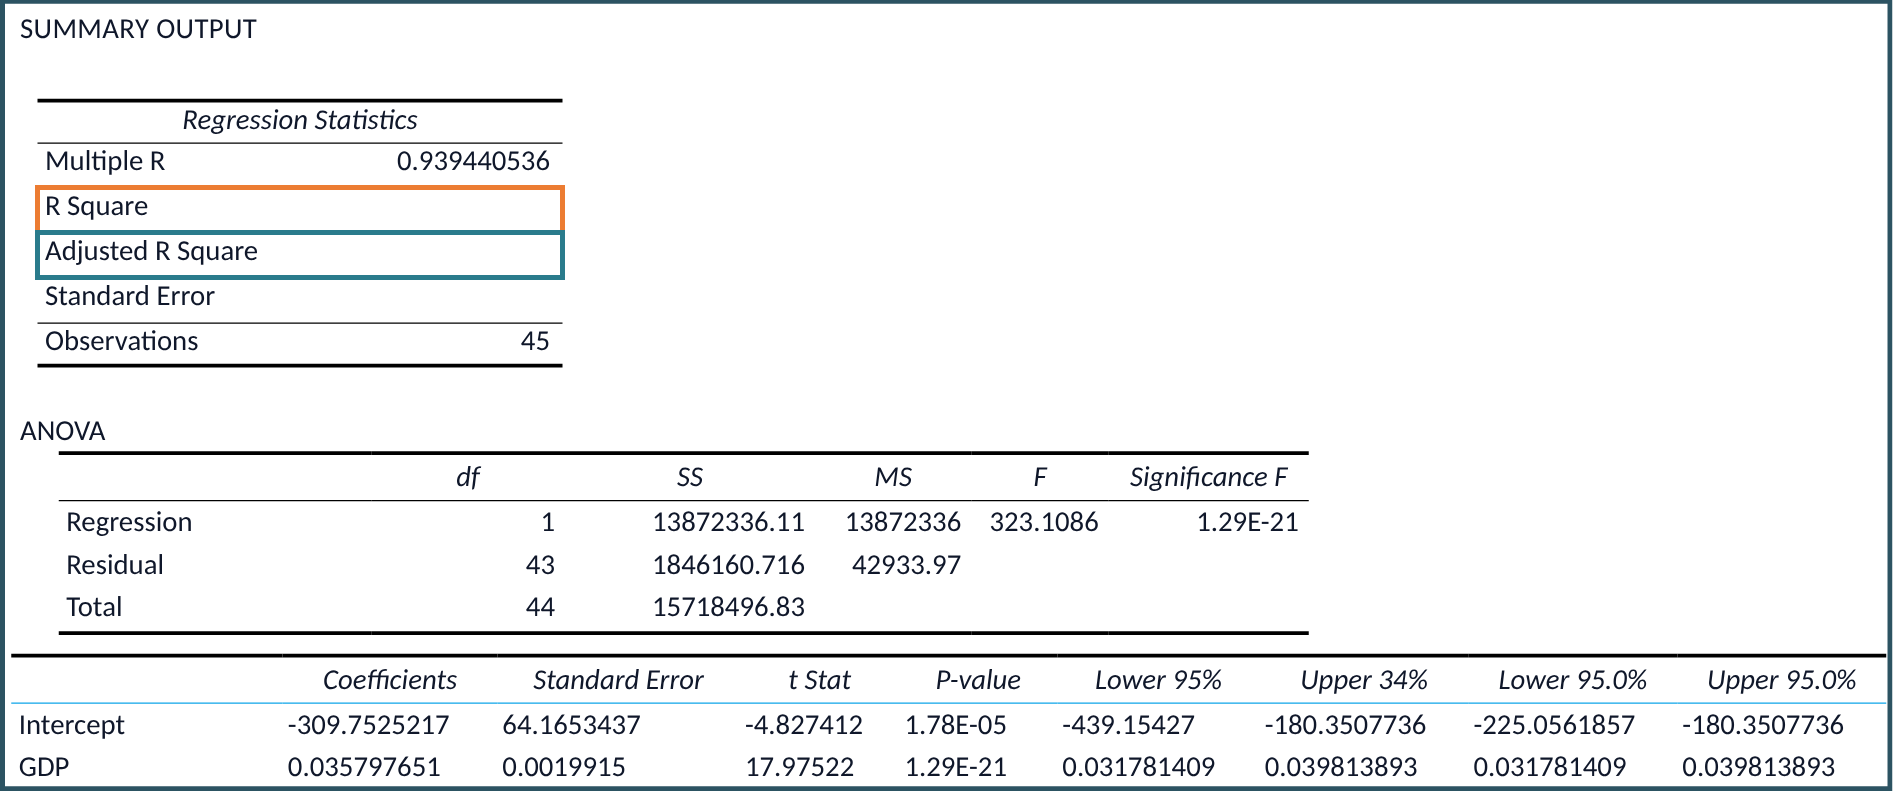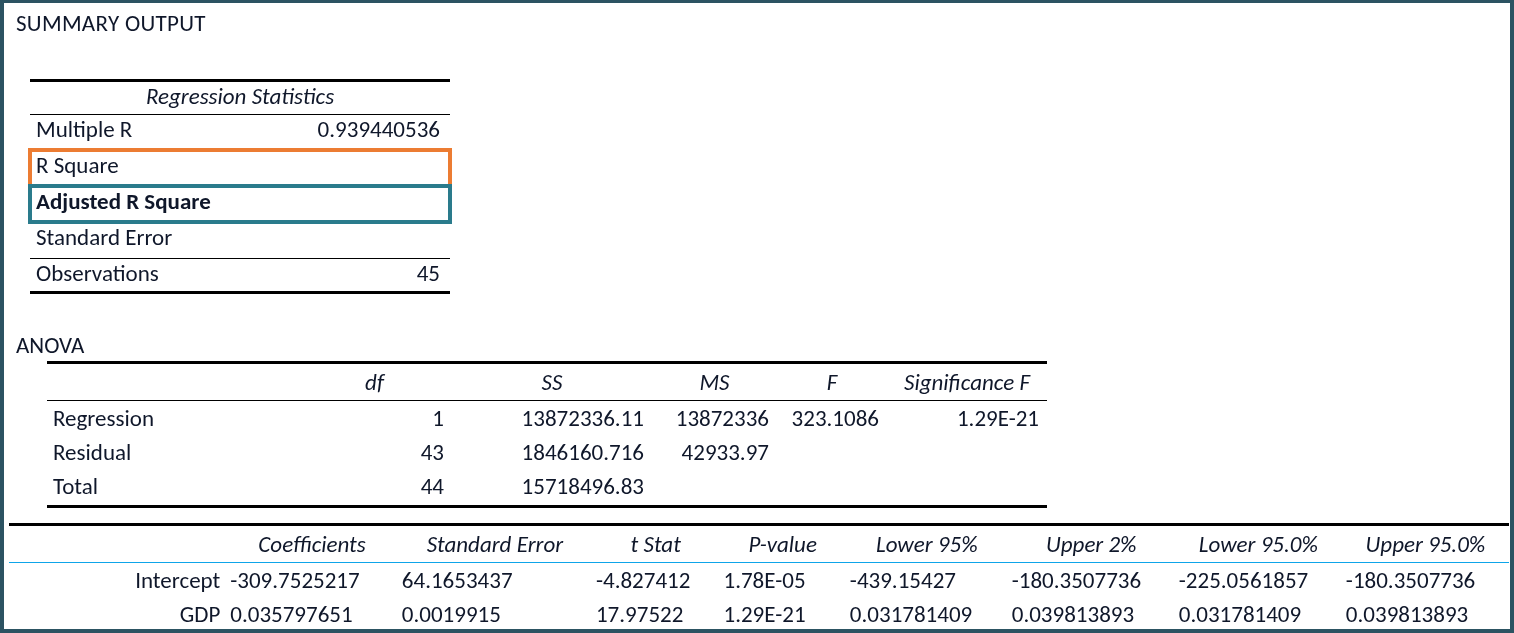--- a/index.html
+++ b/index.html
@@ -53,21 +53,20 @@
   .regstats-val   { flex: 1 1 auto; text-align: right; padding-right: 10px; }
   .regstats-bottom { border-bottom: 3px solid #000; gap: 24px; }
 
   .hl-orange {
     outline: 4px solid #ec7c32;
     outline-offset: -2px;
   }
   .hl-teal {
     outline: 4px solid #2a7b8c;
     outline-offset: -2px;
-    font-weight: bold;
   }
 
   
   .anova-heading {
     position: absolute;
     left: 12px;
     top: 328px;
   }
   .anova-tbl {
     position: absolute;
@@ -110,21 +109,21 @@
     height: 34px;
     white-space: nowrap;
   }
   .coef-tbl td {
     height: 32px;
     text-align: left;
     padding-right: 6px;
     padding-left:4px;
     white-space: nowrap;
   }
-  .coef-tbl td.rowhdr { text-align: right; padding-left: 6px; }
+  .coef-tbl td.rowhdr { text-align: left; padding-left: 6px; }
   .coef-tbl tr.last td { border-bottom: 3px solid #000; padding-bottom: 3px;}
 </style>
 </head>
 <body>
 
 <div class="frame">
 
   <div class="title">SUMMARY OUTPUT</div>
 
   <div class="regstats">
@@ -208,21 +207,21 @@
         <col style="width:170px">
     </colgroup>
     <tbody>
         <tr>
       <th></th>
       <th>Coefficients</th>
       <th>Standard Error</th>
       <th>t Stat</th>
       <th>P-value</th>
       <th>Lower 95%</th>
-      <th>Upper 2%</th>
+      <th>Upper 34%</th>
       <th>Lower 95.0%</th>
       <th>Upper 95.0%</th>
     </tr>
     <tr>
       <td class="rowhdr">Intercept</td>
       <td>-309.7525217</td>
       <td>64.1653437</td>
       <td>-4.827412</td>
       <td>1.78E-05</td>
       <td>-439.15427</td>

